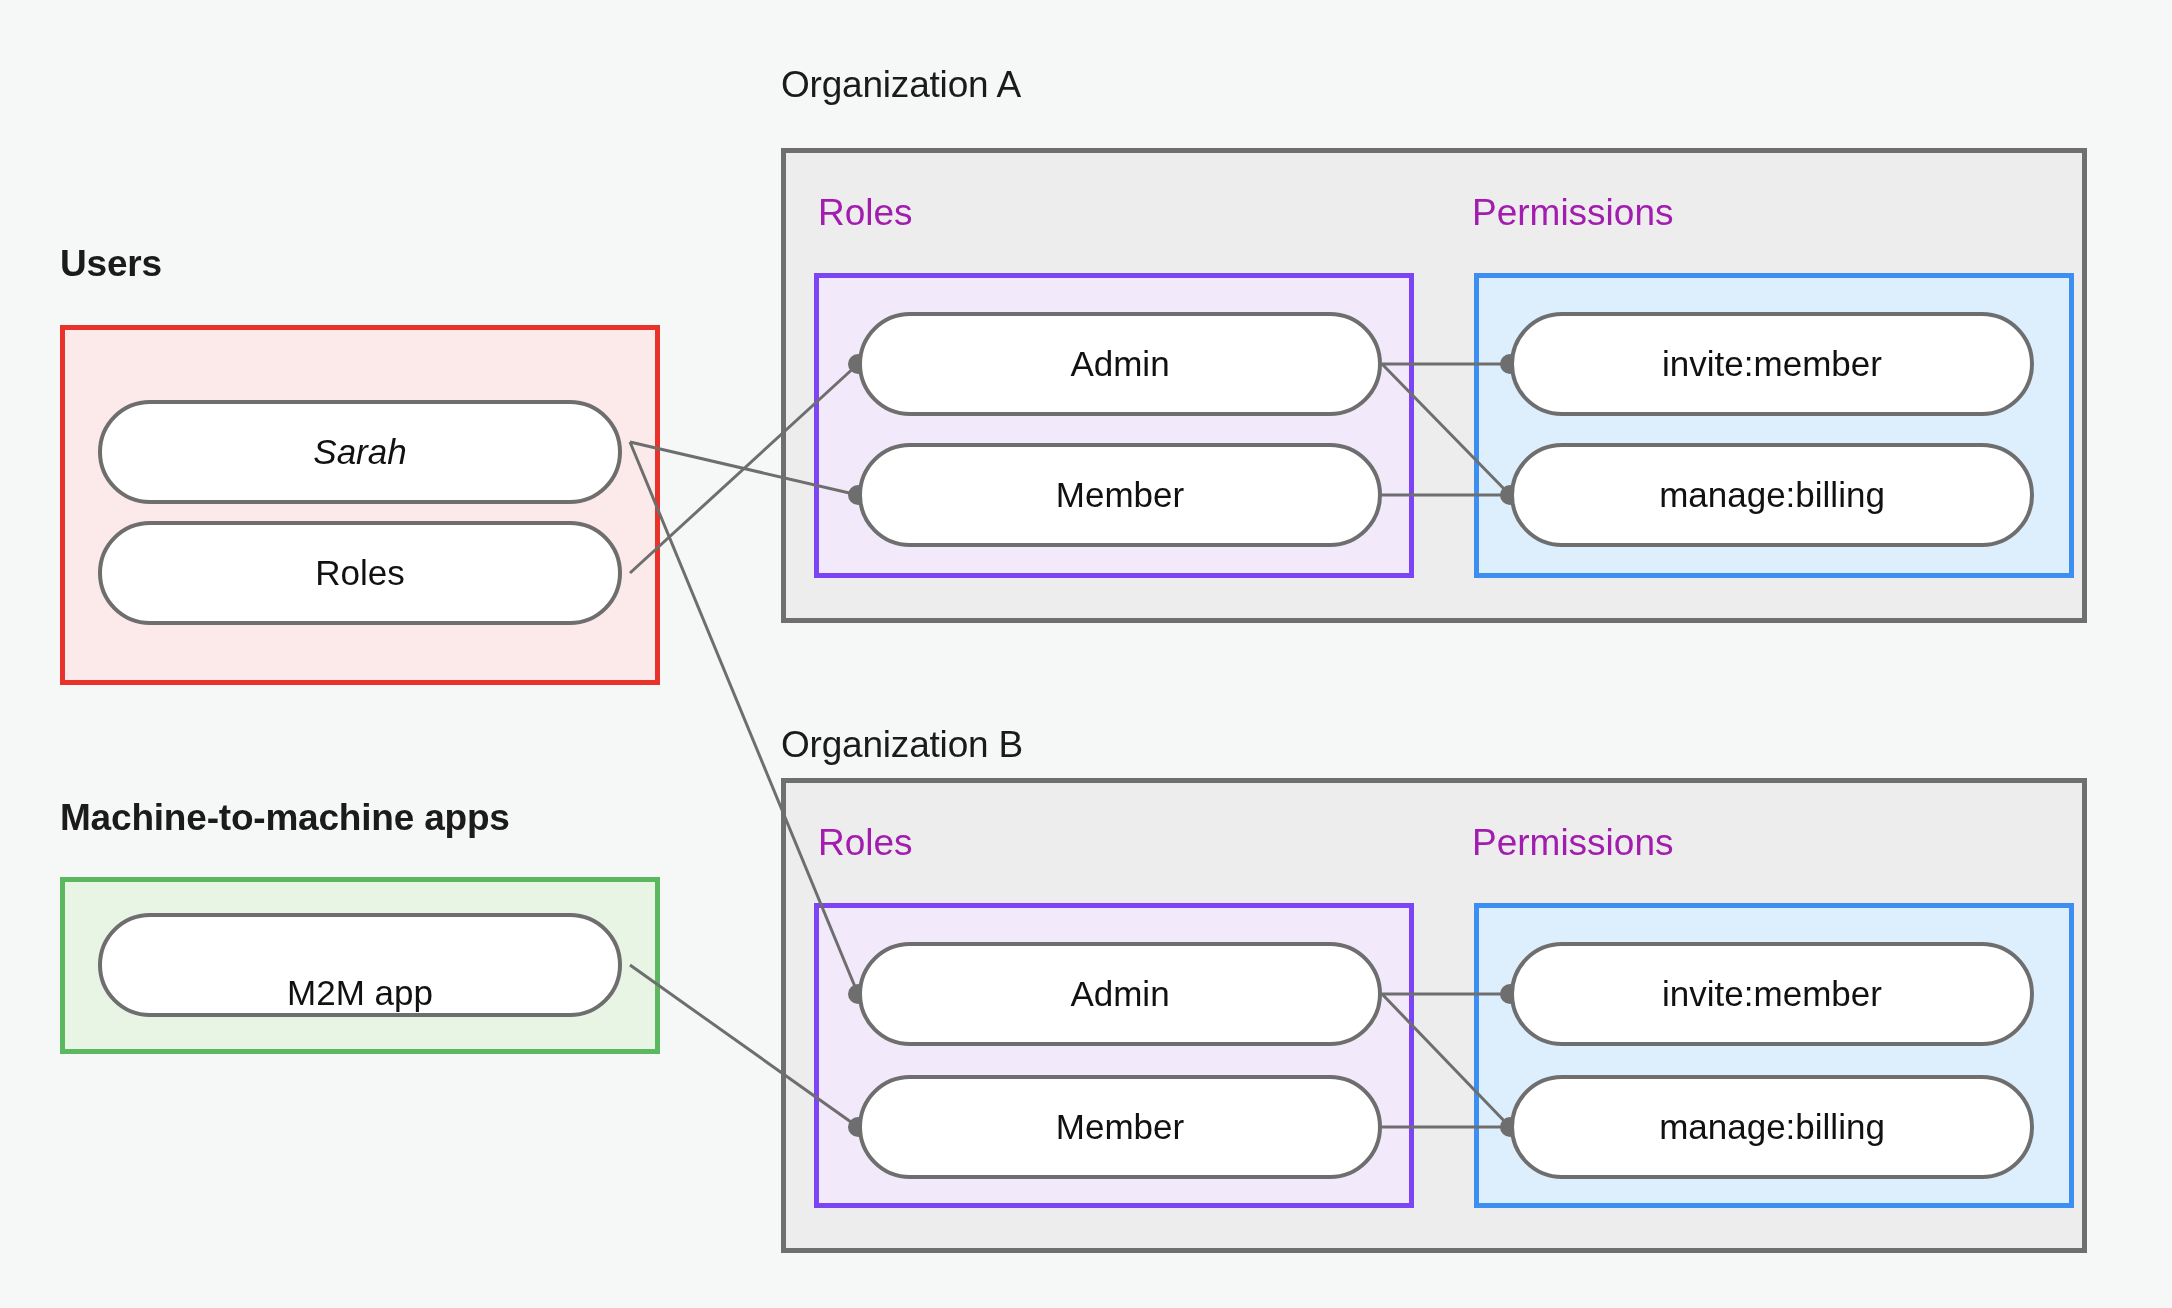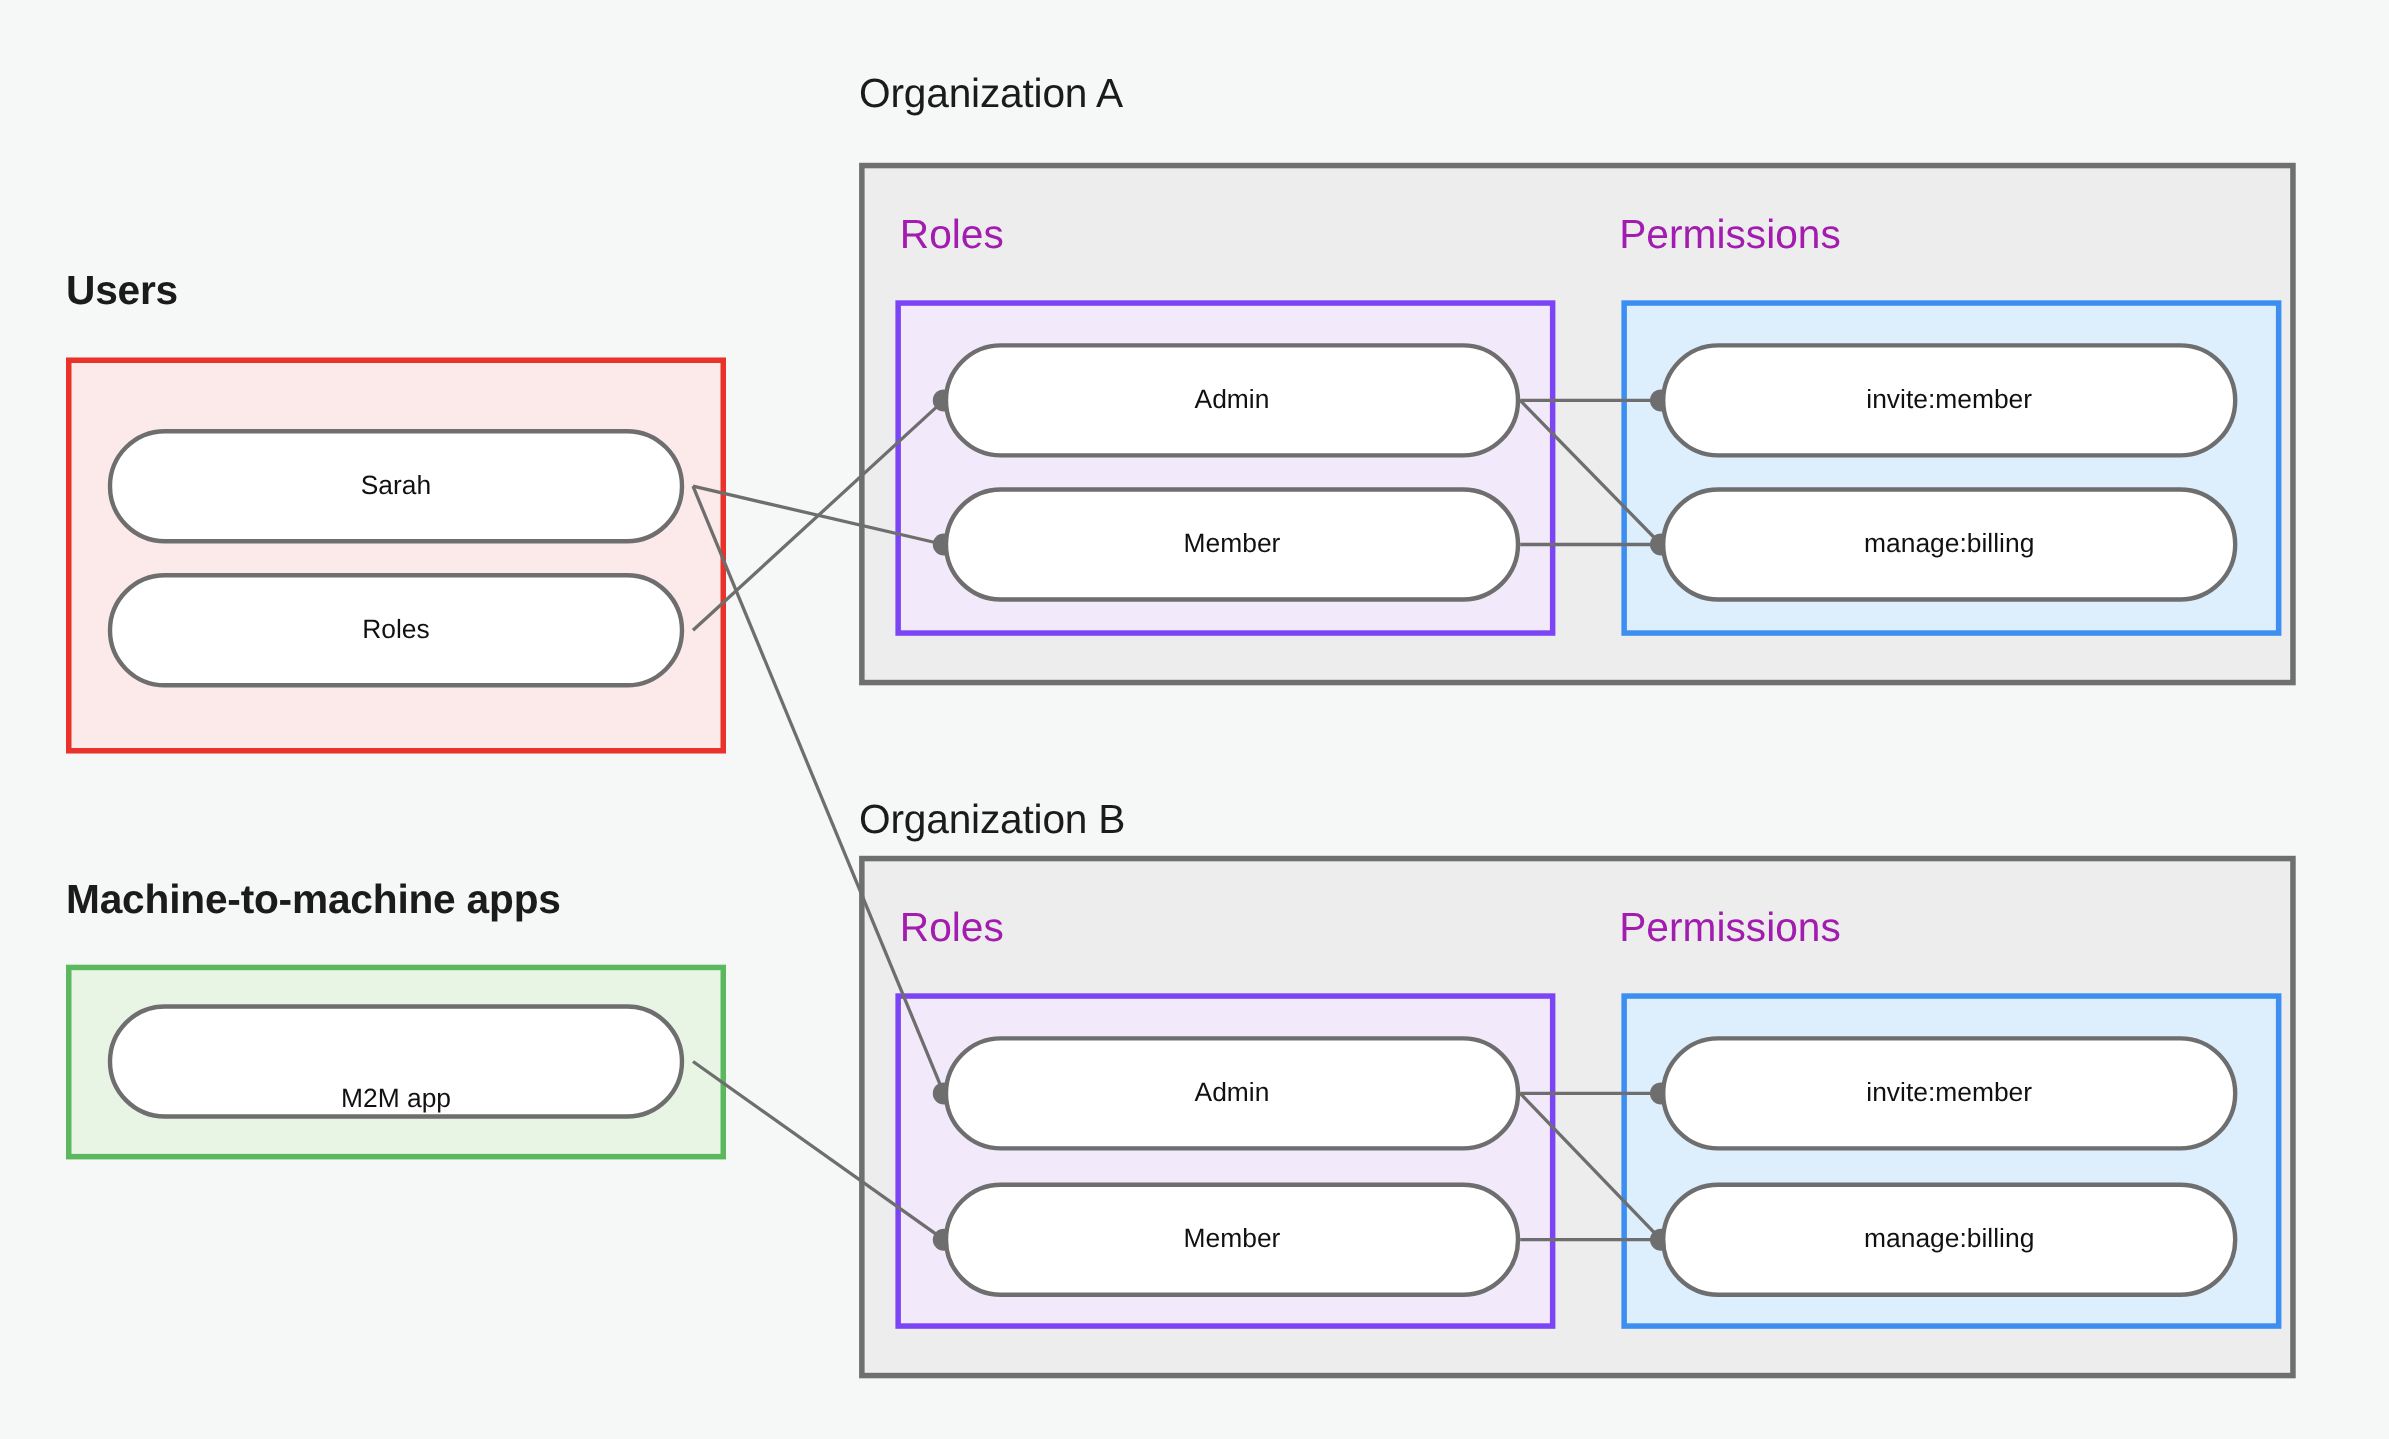--- a/index.html
+++ b/index.html
@@ -91,21 +91,21 @@
   
   .pill {
     position: absolute;
     box-sizing: border-box;
     background: #ffffff;
     border: 4px solid #6e6e6e;
     border-radius: 999px;
     display: flex;
     align-items: center;
     justify-content: center;
-    font-size: 24px;
+    font-size: 35px;
     color: #111111;
     white-space: nowrap;
     z-index: 7;
   }
 </style>
 </head>
 <body>
 
 <div id="stage">
 
@@ -142,21 +142,21 @@
       <circle cx="1510" cy="495" r="10"></circle>
       <circle cx="1510" cy="994" r="10"></circle>
       <circle cx="1510" cy="1127" r="10"></circle>
     </g>
   </svg>
 
   <div class="caption" style="left:60px; top:243px;">Users</div>
 
   <div class="box box-users" style="left:60px; top:325px; width:600px; height:360px;"></div>
 
-  <div class="pill" style="left:98px; top:390px; width:524px; height:104px;">
+  <div class="pill" style="left:98px; top:400px; width:524px; height:104px;font-style:italic;">
     <span>Sarah</span>
   </div>
 
   <div class="pill" style="left:98px; top:521px; width:524px; height:104px;">
     <span>Roles</span>
   </div>
 
   <div class="caption" style="left:60px; top:797px;">Machine-to-machine apps</div>
 
   <div class="box box-m2m" style="left:60px; top:877px; width:600px; height:177px;"></div>

